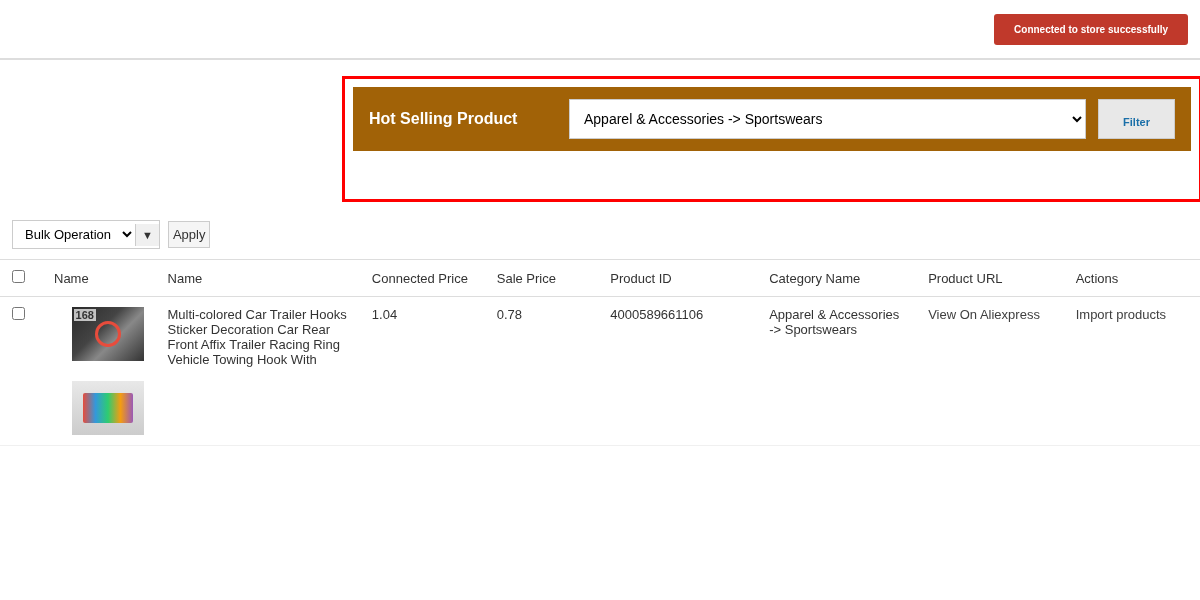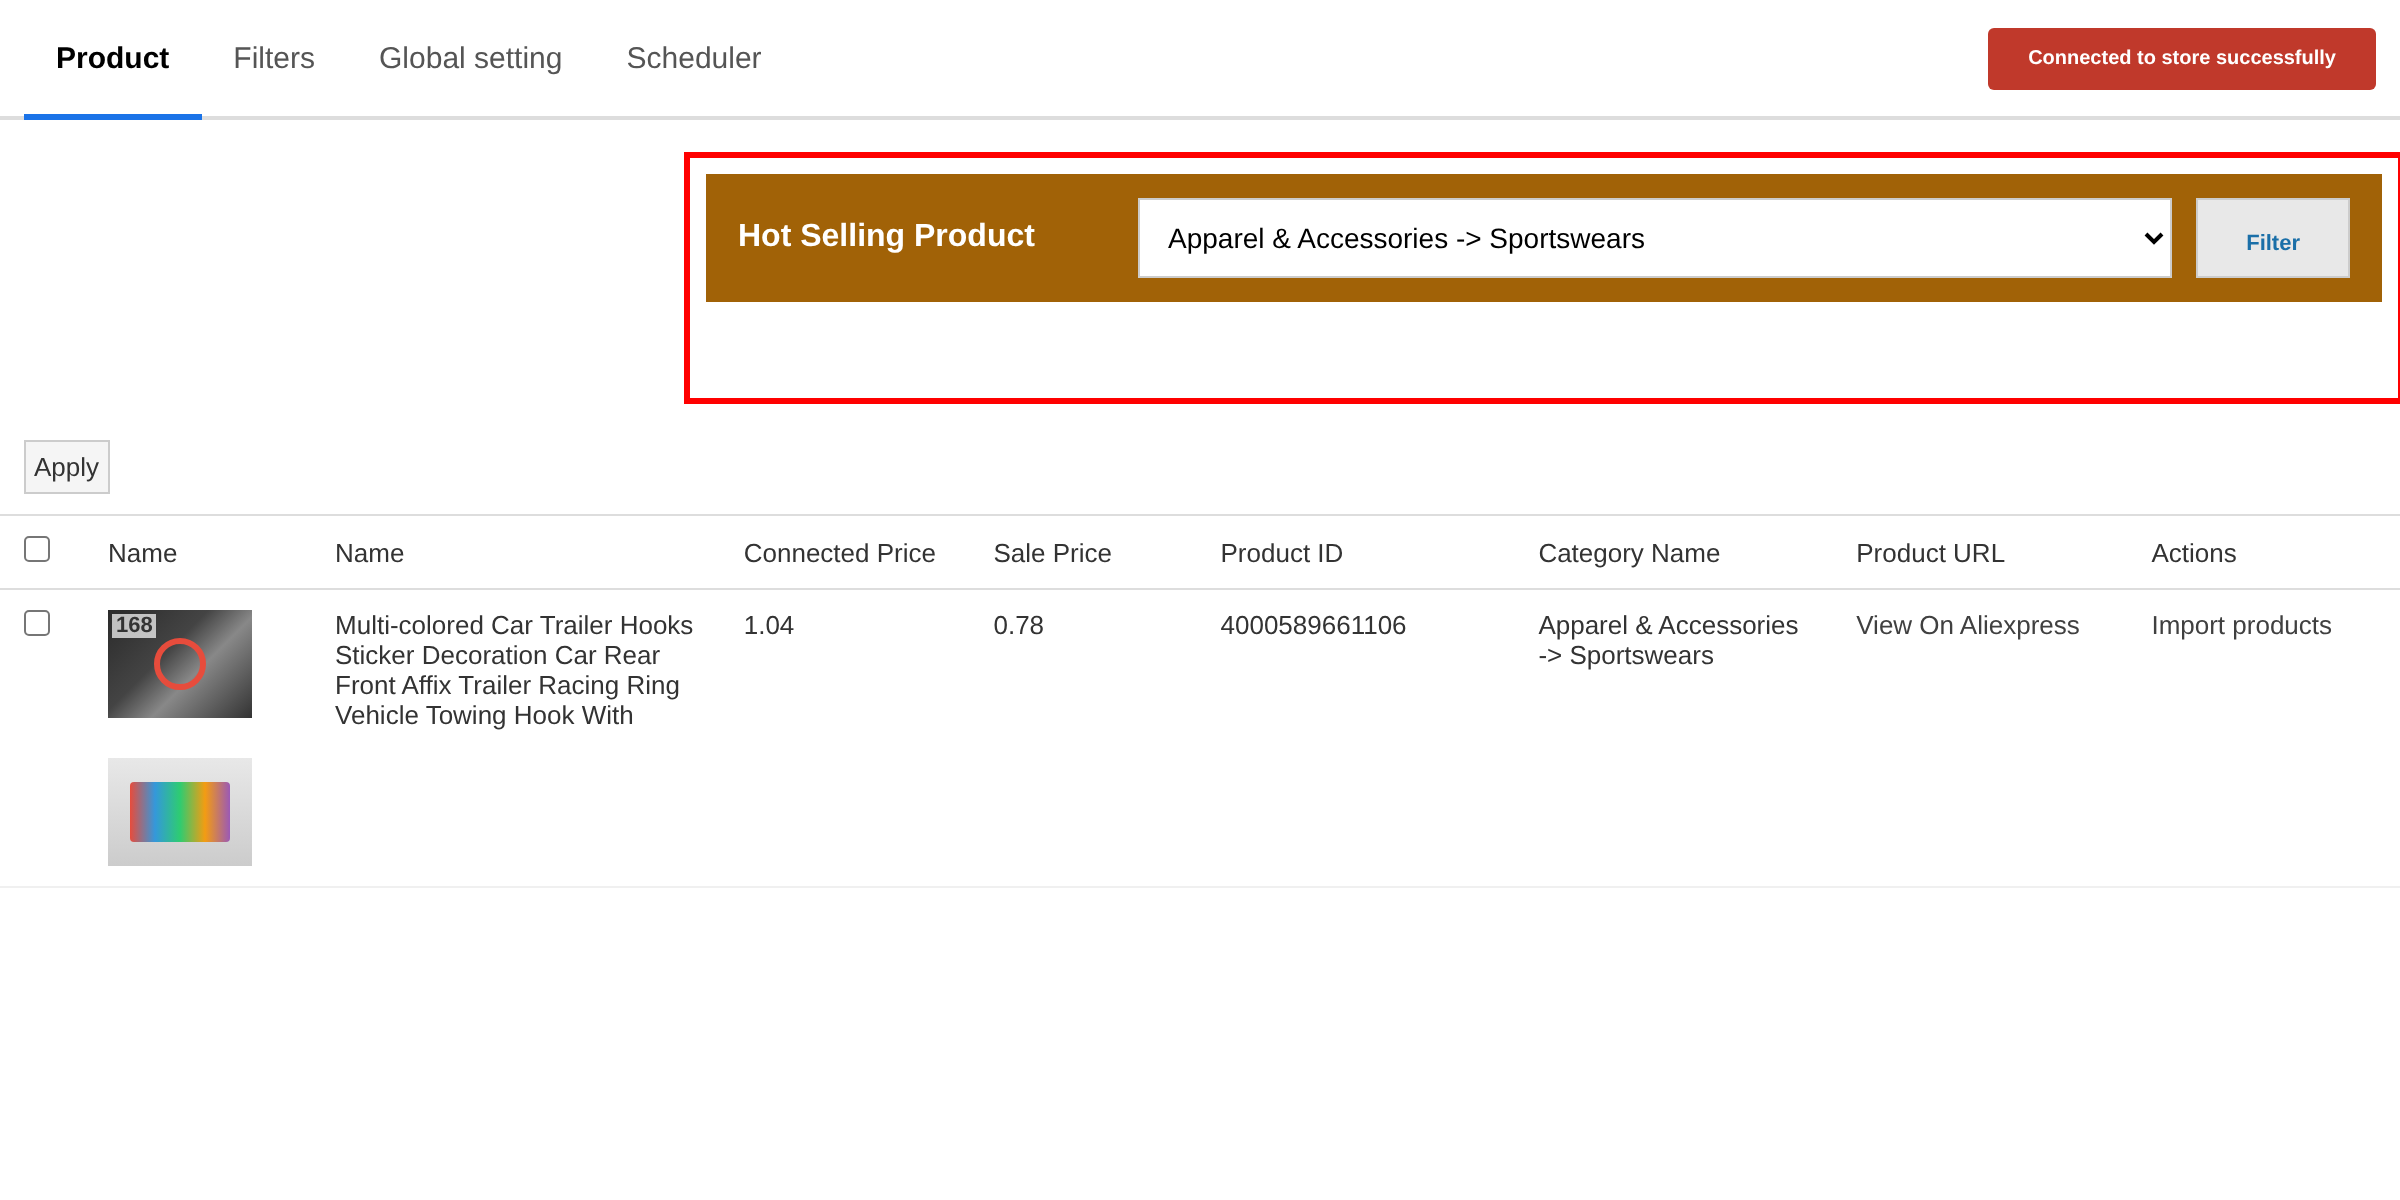--- a/index.html
+++ b/index.html
@@ -159,20 +159,21 @@
     .product-table .col-sale { width: 100px; }
     .product-table .col-pid { width: 140px; }
     .product-table .col-cat { width: 140px; }
     .product-table .col-url { width: 130px; }
     .product-table .col-actions { width: 120px; }
 
     .product-images {
       display: flex;
       flex-direction: column;
       gap: 20px;
+      align-items: flex-end;
     }
     .product-img-placeholder {
       width: 72px;
       height: 54px;
       background: #ddd;
       display: flex;
       align-items: center;
       justify-content: center;
       font-size: 10px;
       color: #888;
@@ -220,34 +221,20 @@
     }
 
     .link-blue { color: #404040; cursor: pointer; text-decoration: none; }
 
     input[type="checkbox"] { cursor: pointer; }
   </style>
 </head>
 <body>
 
 <div class="top-nav">
-  <div class="nav-tabs">
-    <div class="nav-tab active">
-      <span>Product</span>
-    </div>
-    <div class="nav-tab">
-      <span>Filters</span>
-    </div>
-    <div class="nav-tab">
-      <span>Global setting</span>
-    </div>
-    <div class="nav-tab">
-      <span>Scheduler</span>
-    </div>
-  </div>
   <div class="connected-badge">
     <span>Connected to store successfully</span>
   </div>
 </div>
 
 <div class="filter-section-wrapper">
   <div class="filter-box-outer">
     <div class="filter-row">
       <span class="filter-label">Hot Selling Product</span>
       <select class="filter-select">
@@ -258,20 +245,26 @@
       </select>
       <button class="filter-btn">
         <span>Filter</span>
       </button>
     </div>
     <div class="filter-empty"></div>
   </div>
 </div>
 
 <div class="bulk-row">
+  <div class="bulk-select-wrapper">
+    <select class="bulk-select">
+      <option>Bulk Operation</option>
+    </select>
+    <span class="bulk-dropdown-arrow">▼</span>
+  </div>
   <button class="apply-btn">
     <span>Apply</span>
   </button>
 </div>
 
 <table class="product-table">
   <thead>
     <tr>
       <th class="col-check">
         <input type="checkbox" style="">

